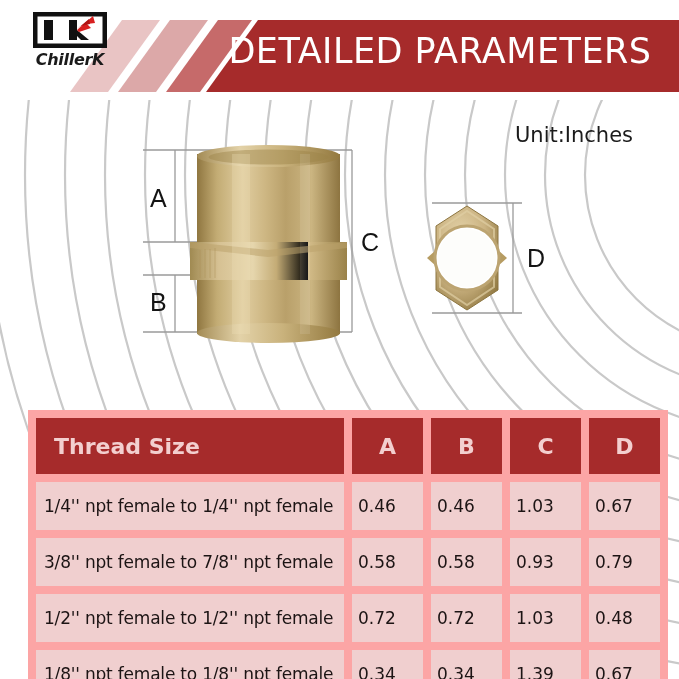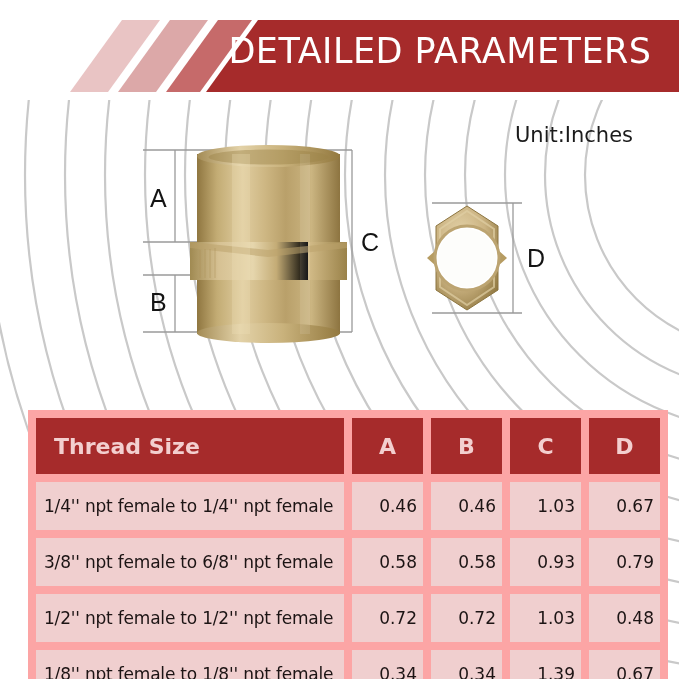--- a/index.html
+++ b/index.html
@@ -137,21 +137,21 @@
     background: #F0CFCF;
     color: #1c1414;
     font-size: 17px;
   }
   #spec-table tbody td.cell-name {
     text-align: left;
     padding-left: 8px;
     letter-spacing: -0.2px;
     white-space: nowrap;
   }
-  #spec-table tbody td.cell-val { text-align: right; }
+  #spec-table tbody td.cell-val { text-align: left; }
 </style>
 </head>
 <body>
 
 <div id="page">
 
   <svg id="bg-arcs" viewBox="0 0 679 679" xmlns="http://www.w3.org/2000/svg">
     <defs>
       <clipPath id="pageclip">
           <rect x="0" y="100" width="679" height="579"></rect>
@@ -180,20 +180,37 @@
   <div id="header">
     <svg id="header-svg" width="679" height="100" viewBox="0 0 679 100" xmlns="http://www.w3.org/2000/svg">
 
       <polygon points="122,20 160,20 108,92 70,92" fill="#E9C4C4"></polygon>
       <polygon points="170,20 208,20 156,92 118,92" fill="#DCA8A8"></polygon>
       <polygon points="218,20 252,20 200,92 166,92" fill="#C66A6A"></polygon>
 
       <polygon points="258,20 679,20 679,92 206,92" fill="#A62B2B"></polygon>
     </svg>
 
+    <div id="logo-block">
+      <svg id="logo-mark" width="74" height="36" viewBox="0 0 74 36" xmlns="http://www.w3.org/2000/svg">
+
+        <rect x="1" y="1" width="72" height="34" fill="none" stroke="#111111" stroke-width="7"></rect>
+        <rect x="9" y="8" width="56" height="20" fill="#ffffff"></rect>
+
+        <rect x="11" y="8" width="9" height="20" fill="#111111"></rect>
+
+        <rect x="36" y="8" width="8" height="20" fill="#111111"></rect>
+
+        <polygon points="44,18 56,28 48,28 42,22" fill="#111111"></polygon>
+
+        <polygon points="44,18 60,4 62,11 54,12 58,16 46,20" fill="#D82020"></polygon>
+        <polygon points="44,17 56,7 57,12 48,14" fill="#B01414"></polygon>
+      </svg>
+      <div id="logo-word">ChillerK</div>
+    </div>
 
     <div id="banner-title">DETAILED PARAMETERS</div>
   </div>
 
   <div id="unit-label">Unit:Inches</div>
 
   <div id="figure">
     <svg width="679" height="280" viewBox="0 0 679 280" xmlns="http://www.w3.org/2000/svg">
       <defs>
         <linearGradient id="brassBody" x1="0" y1="0" x2="1" y2="0">
@@ -312,21 +329,21 @@
     </thead>
     <tbody>
       <tr>
         <td class="cell-name">1/4'' npt female to 1/4'' npt female</td>
         <td class="cell-val">0.46</td>
         <td class="cell-val">0.46</td>
         <td class="cell-val">1.03</td>
         <td class="cell-val">0.67</td>
       </tr>
       <tr>
-        <td class="cell-name">3/8'' npt female to 6/8'' npt female</td>
+        <td class="cell-name">3/8'' npt female to 7/8'' npt female</td>
         <td class="cell-val">0.58</td>
         <td class="cell-val">0.58</td>
         <td class="cell-val">0.93</td>
         <td class="cell-val">0.79</td>
       </tr>
       <tr>
         <td class="cell-name">1/2'' npt female to 1/2'' npt female</td>
         <td class="cell-val">0.72</td>
         <td class="cell-val">0.72</td>
         <td class="cell-val">1.03</td>

